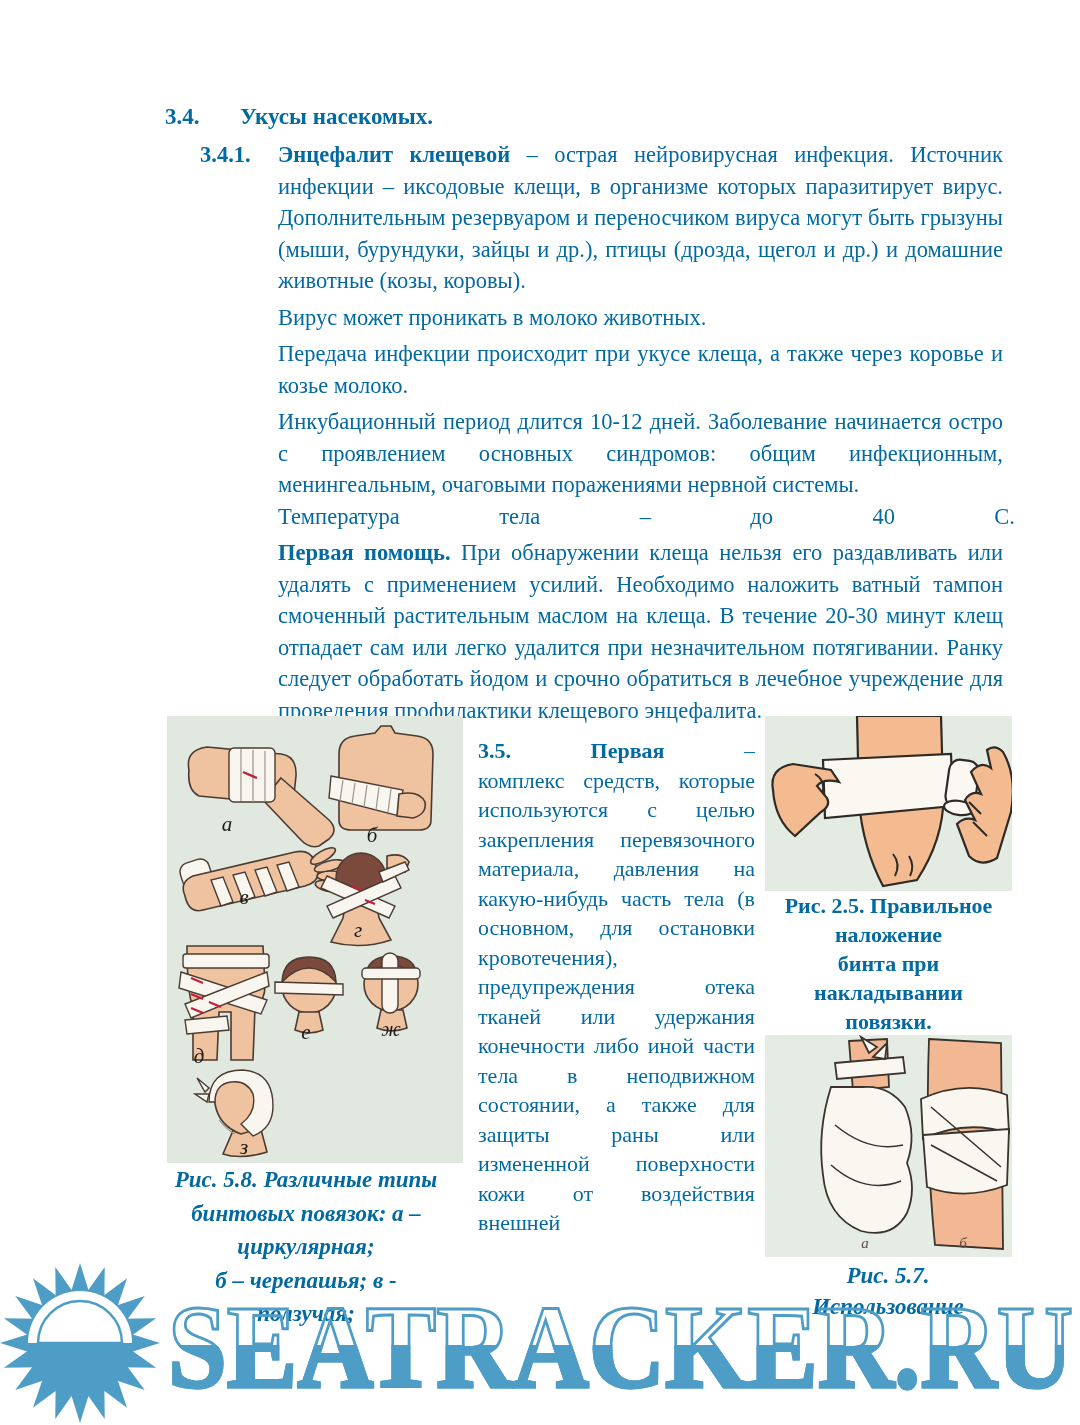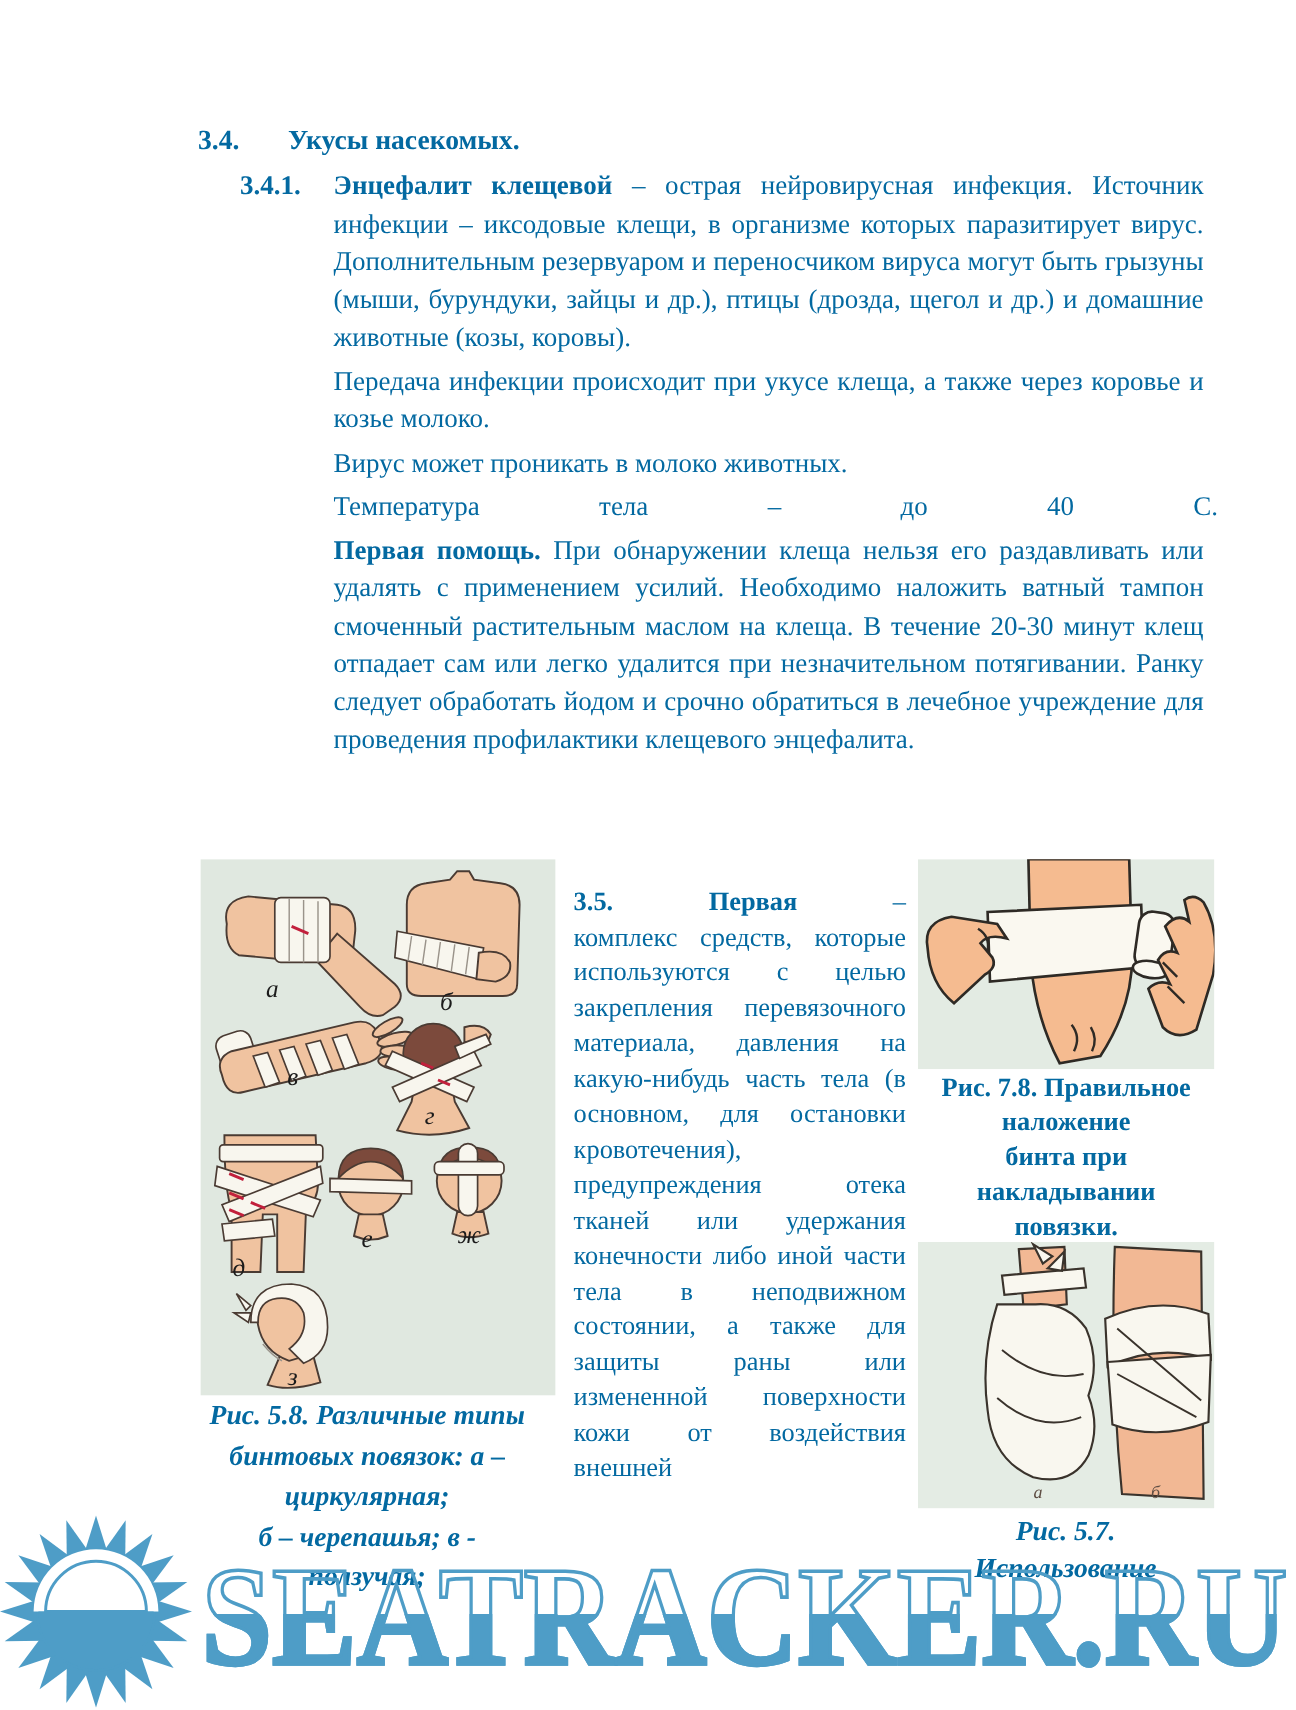--- a/index.html
+++ b/index.html
@@ -48,22 +48,23 @@
 <body>
 
 <div id="page">
 
   <div class="h34">
     <span class="num">3.4.</span><span>Укусы насекомых.</span>
   </div>
 
   <div class="bodytext">
     <p class="first"><span class="plabel">3.4.1.</span><span class="bold">Энцефалит клещевой</span><span> – острая нейровирусная инфекция. Источник инфекции – иксодовые клещи, в организме которых паразитирует вирус. Дополнительным резервуаром и переносчиком вируса могут быть грызуны (мыши, бурундуки, зайцы и др.), птицы (дрозда, щегол и др.) и домашние животные (козы, коровы).</span></p>
+    <p>Вирус может проникать в молоко животных.</p>
     <p>Передача инфекции происходит при укусе клеща, а также через коровье и козье молоко.</p>
-    <p>Вирус может проникать в молоко животных.</p>
+    <p style="margin-bottom:0">Инкубационный период длится 10-12 дней. Заболевание начинается остро с проявлением основных синдромов: общим инфекционным, менингеальным, очаговыми поражениями нервной системы.</p>
     <div class="spreadline">
       <span>Температура</span>
       <span>тела</span>
       <span>–</span>
       <span>до</span>
       <span>40</span>
       <span>С.</span>
     </div>
     <p><span class="bold">Первая помощь.</span><span> При обнаружении клеща нельзя его раздавливать или удалять с применением усилий. Необходимо наложить ватный тампон смоченный растительным маслом на клеща. В течение 20-30 минут клещ отпадает сам или легко удалится при незначительном потягивании. Ранку следует обработать йодом и срочно обратиться в лечебное учреждение для проведения профилактики клещевого энцефалита.</span></p>
   </div>
@@ -179,21 +180,21 @@
       <g transform="rotate(8 196 70)">
         <rect class="band6" x="182" y="44" width="30" height="48" rx="11"></rect>
         <ellipse class="band6" cx="197" cy="92" rx="15" ry="7"></ellipse>
       </g>
       <path class="skin6" d="M8,74 Q4,52 28,48 L66,54 L74,66 Q58,62 52,70 L62,82 Q66,90 56,96 L30,120 Q10,104 8,74 Z"></path>
       <path class="sline" d="M50,58 Q60,64 58,76"></path>
       <path class="skin6" d="M238,36 Q252,60 246,96 L232,142 Q216,152 204,140 L192,108 Q200,100 210,104 L200,84 Q206,74 216,78 L206,56 Q216,44 226,52 L222,34 Q230,28 238,36 Z"></path>
       <path class="sline" d="M208,106 L222,120 M204,86 L216,98"></path>
     </svg>
   </div>
-  <div class="caption cap56">Рис. 7.8. Правильное
+  <div class="caption cap56">Рис. 2.5. Правильное
 наложение
 бинта при
 накладывании
 повязки.</div>
 
   <div class="colR" style="top:1035px">
     <svg class="fig" width="247" height="222" viewBox="0 0 247 222">
       <rect width="247" height="222" fill="#e4ece4"></rect>
 
       <g>

